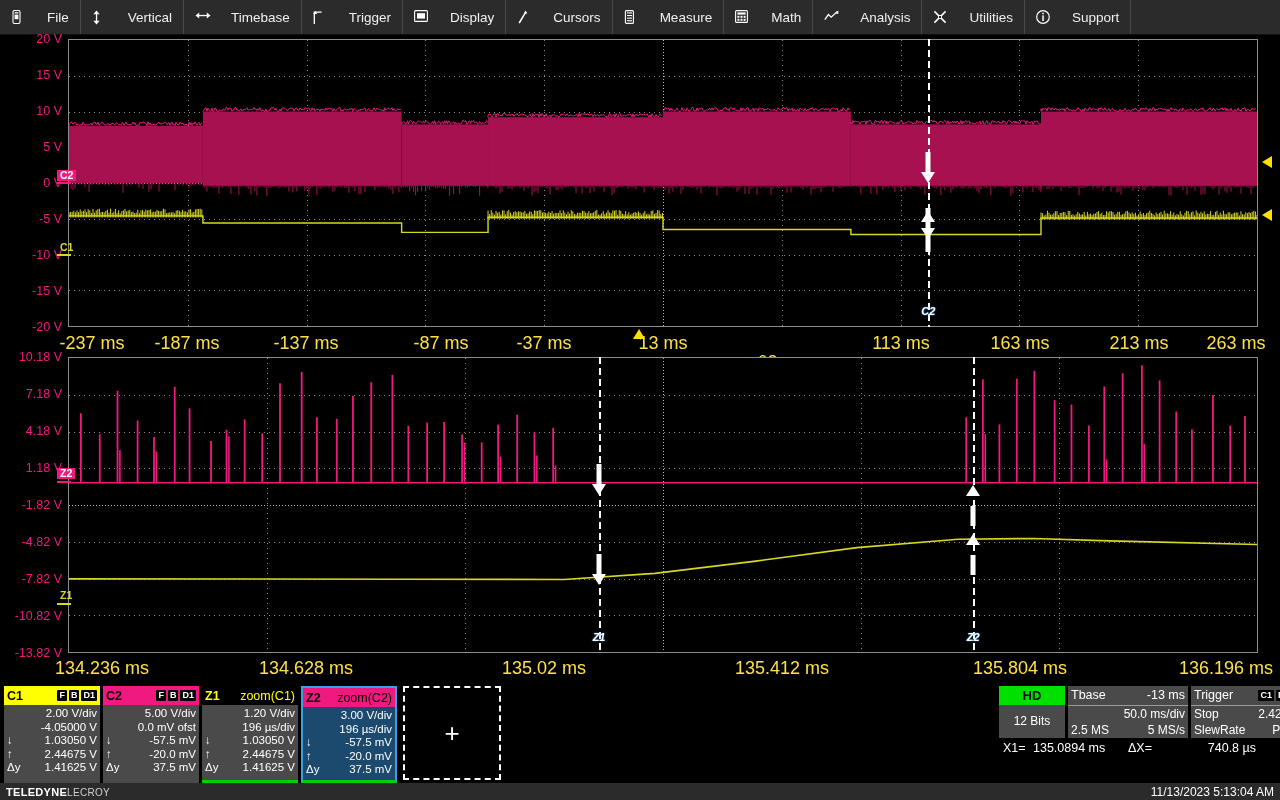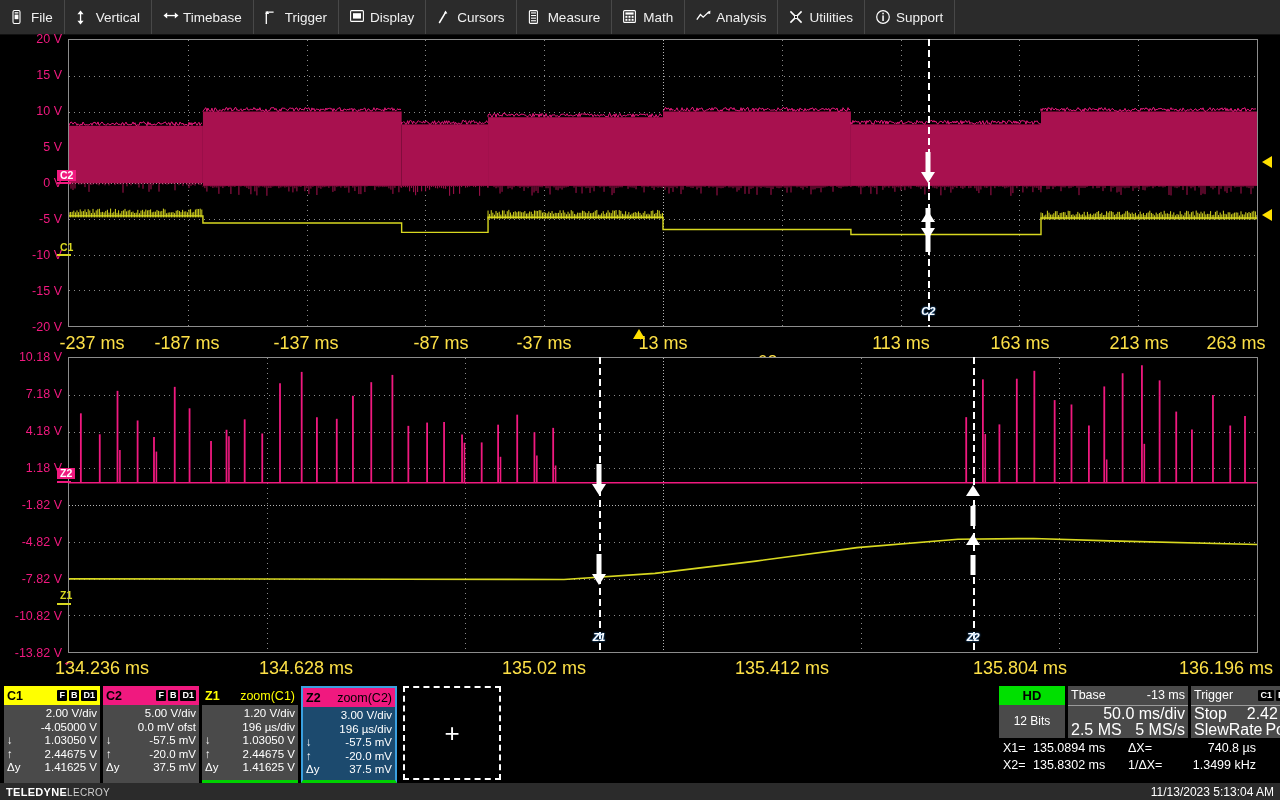--- a/index.html
+++ b/index.html
@@ -5,21 +5,21 @@
   html,body{margin:0;padding:0;background:#000;}
   body{width:1280px;height:800px;overflow:hidden;
        font-family:"Liberation Sans","DejaVu Sans",sans-serif;
        color:#e8e8e8;-webkit-font-smoothing:none;}
   .app{position:relative;width:1280px;height:800px;background:#000;}
 
   
   .menubar{position:absolute;left:0;top:0;width:1280px;height:34px;
            background:#2b2b2b;border-bottom:1px solid #111;
            display:flex;align-items:center;}
-  .menu-item{display:flex;align-items:center;gap:6px;height:34px;
+  .menu-item{display:flex;align-items:center;gap:22px;height:34px;
              padding:0 11px;font-size:13.5px;color:#f0f0f0;cursor:default;
              border-right:1px solid #484848;}
   .menu-item:first-child{border-left:none;}
   .menu-item .mi-ico{display:inline-block;width:14px;height:15px;
              position:relative;flex:0 0 14px;}
   .menu-item .mi-ico svg{display:block;}
   .gridbox{position:absolute;background:#000;
            border:1px solid #8c8c8c;box-sizing:border-box;overflow:hidden;}
   .vline{position:absolute;top:0;bottom:0;width:1px;
          background-image:linear-gradient(to bottom,#8a8a8a 1px,transparent 1px);
@@ -91,21 +91,21 @@
   .hdbox .hdt{background:#00e000;color:#000;font-size:13px;font-weight:bold;
        text-align:center;line-height:19px;}
   .hdbox .hdb{text-align:center;font-size:12px;color:#fff;line-height:17px;
        padding:8px 0 6px 0;}
   .tbox{width:120px;background:#4a4a4a;}
   .trigbox{width:105px;background:#4a4a4a;}
   .bhead{display:flex;align-items:center;justify-content:space-between;
        border-bottom:1px solid #9a9a9a;padding:0 3px;line-height:19px;
        font-size:12.5px;color:#fff;}
   .brow{display:flex;justify-content:space-between;padding:0 3px;
-       font-size:16px;line-height:16px;color:#fff;white-space:nowrap;}
+       font-size:12px;line-height:16px;color:#fff;white-space:nowrap;}
   .cursreadout{position:absolute;color:#fff;font-size:12.5px;line-height:17px;}
   .cr-line{display:flex;white-space:nowrap;}
   .cr-line span{display:inline-block;}
 
   
   .botbar{position:absolute;left:0;bottom:0;width:1280px;height:17px;
        background:#2b2b2b;display:flex;align-items:center;
        justify-content:space-between;padding:8px 6px;box-sizing:border-box;}
   .brand{font-size:11px;letter-spacing:.3px;color:#fff;}
   .brand b{font-weight:bold;}
@@ -583,26 +583,20 @@
     </div>
   </div>
 
   <div class="cursreadout" style="left:1003px;top:740px;">
     <div class="cr-line">
       <span style="width:30px">X1=</span>
       <span style="width:95px">135.0894 ms</span>
       <span style="width:48px">ΔX=</span>
       <span style="width:80px;text-align:right">740.8 µs</span>
     </div>
-    <div class="cr-line">
-      <span style="width:30px">X2=</span>
-      <span style="width:95px">135.8302 ms</span>
-      <span style="width:48px">1/ΔX=</span>
-      <span style="width:80px;text-align:right">1.3499 kHz</span>
-    </div>
   </div>
 
   <div class="botbar">
     <div class="brand">
       <b>TELEDYNE</b><span>LECROY</span>
     </div>
     <div class="clock">11/13/2023 5:13:04 AM</div>
   </div>
 
 <div class="cursor" style="left: 928.313px; top: 39px; height: 288px; bottom: auto;"></div>

